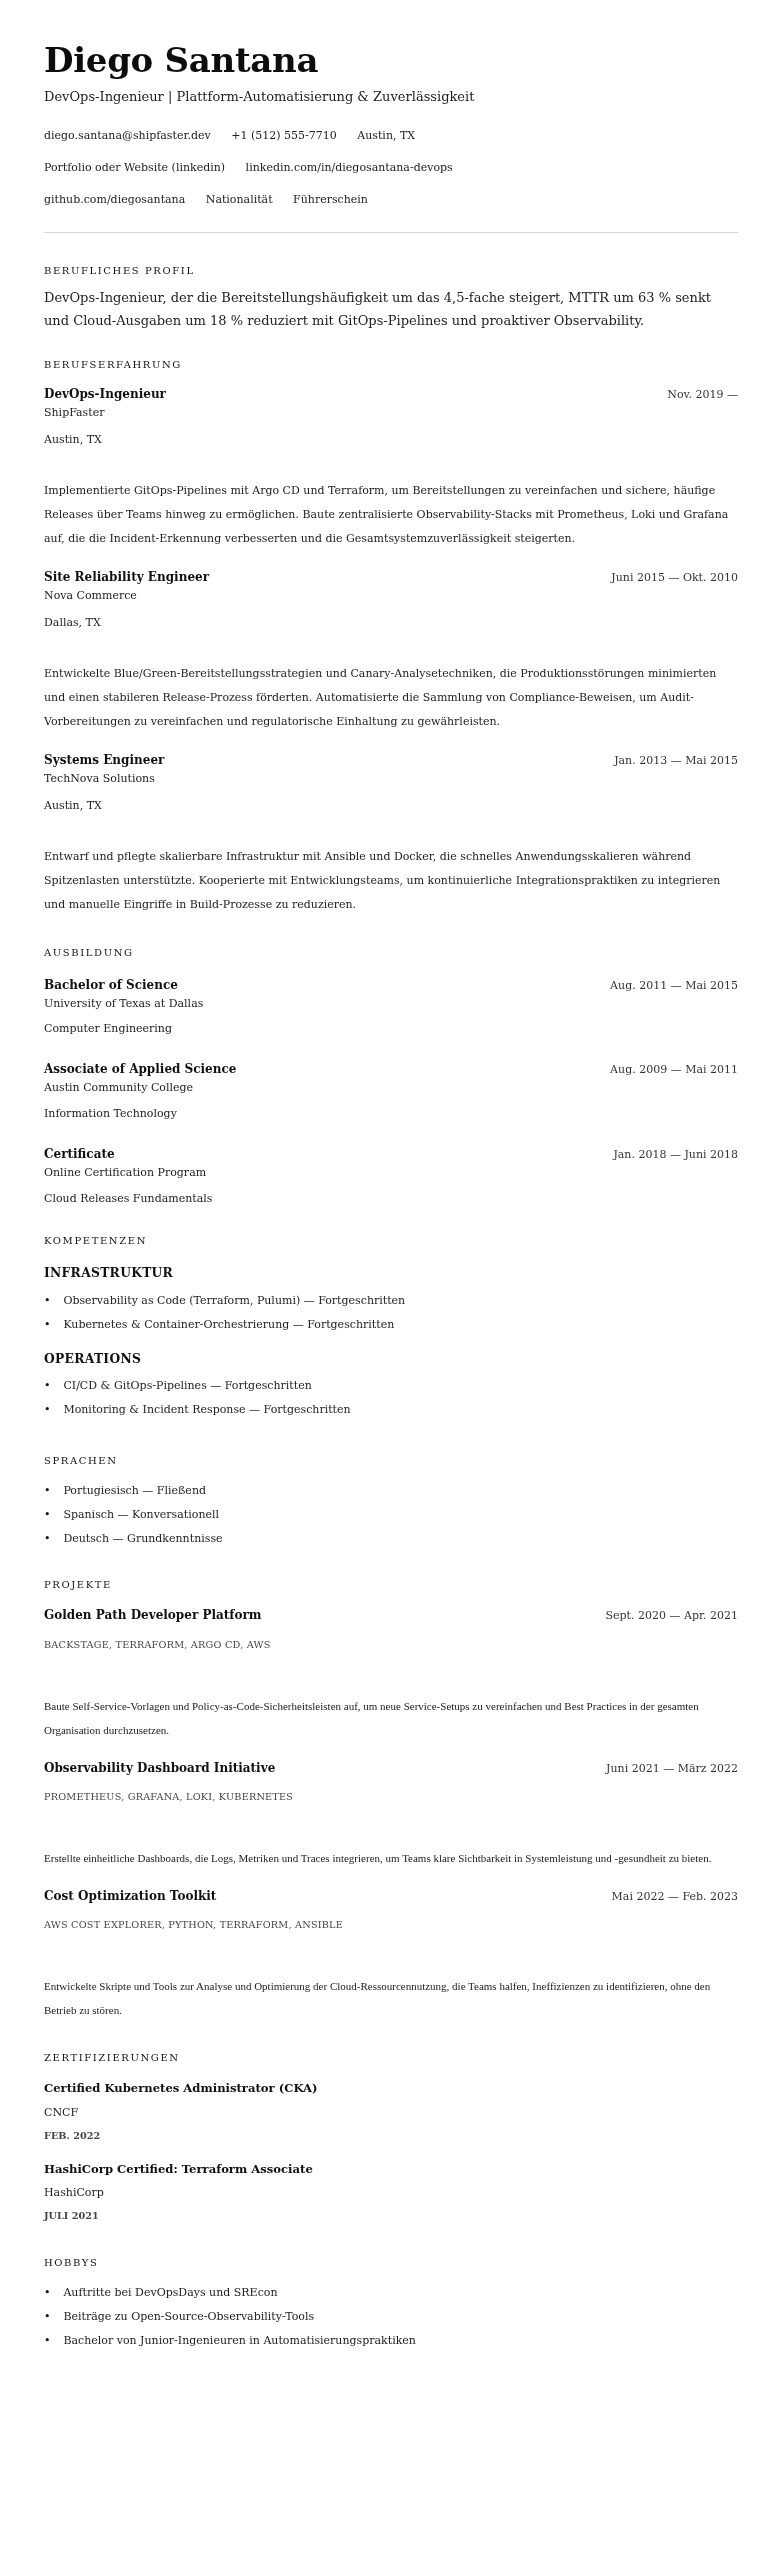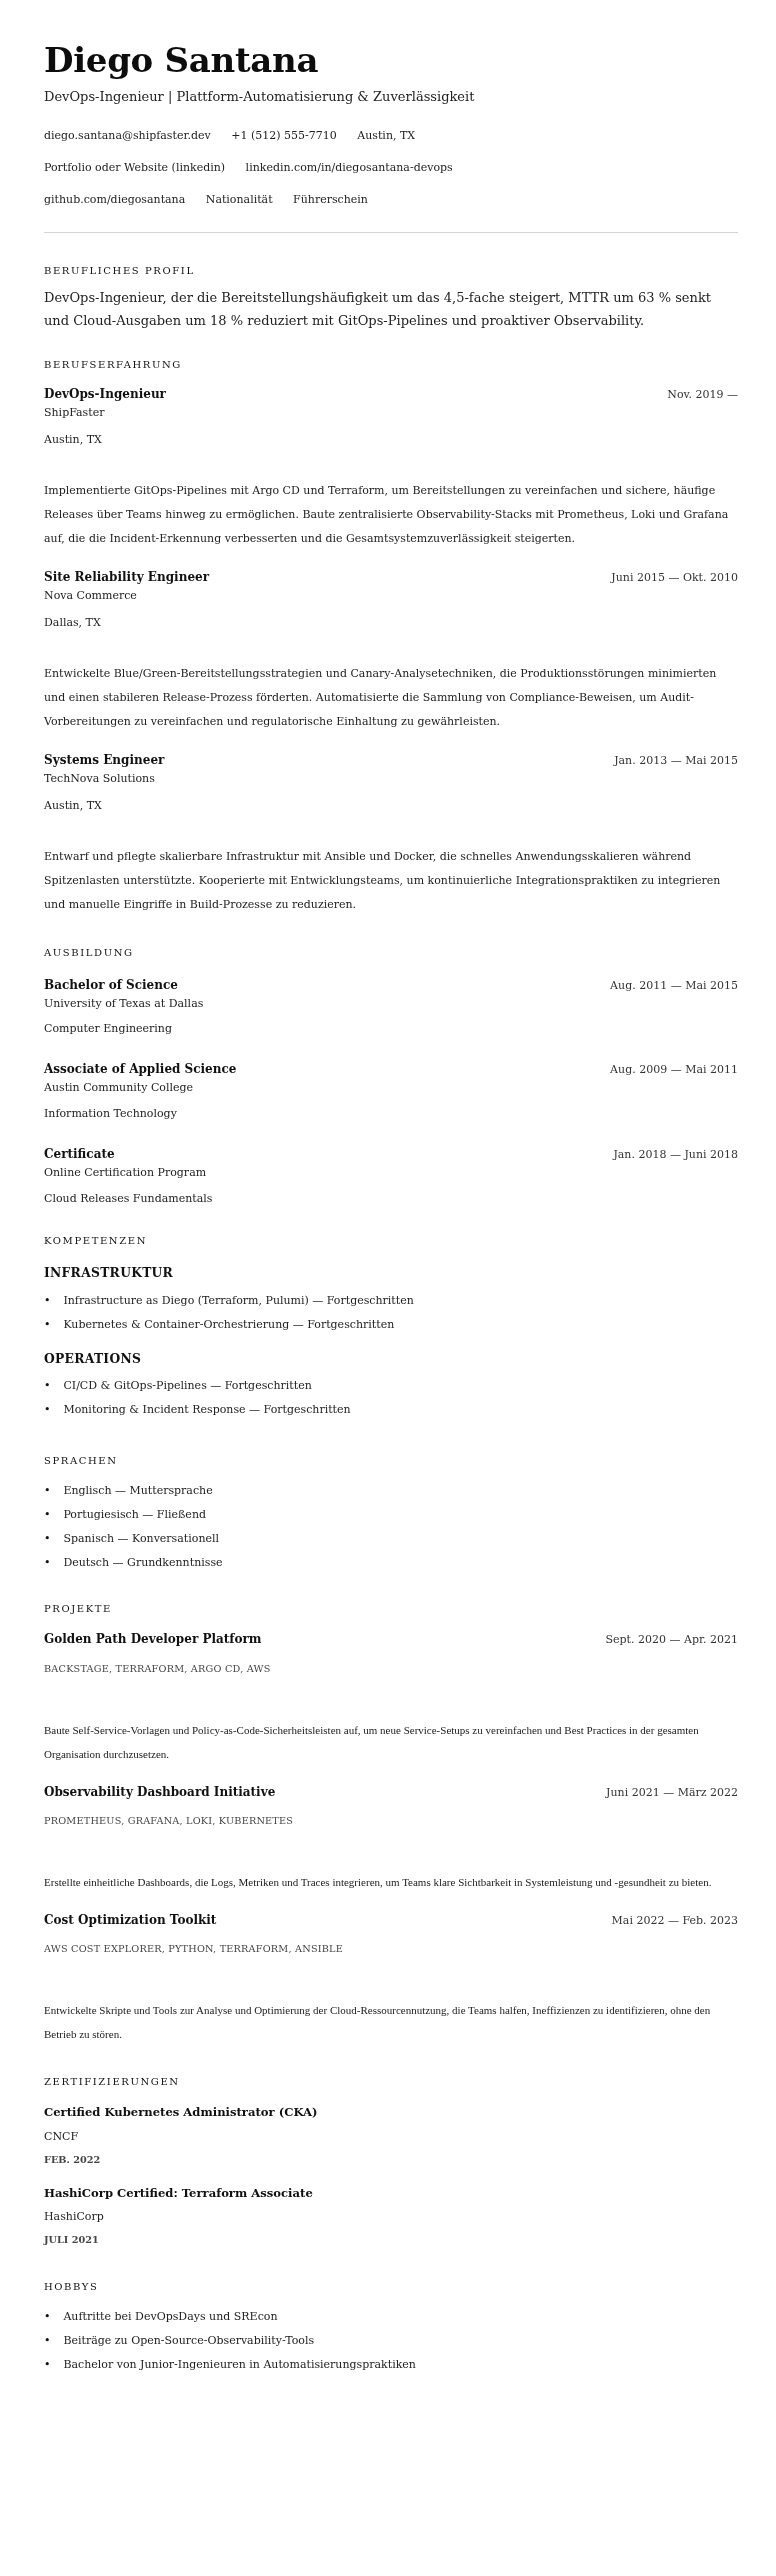--- a/index.html
+++ b/index.html
@@ -141,38 +141,37 @@
       <div class="entry-sub2">Cloud Releases Fundamentals</div>
     </div>
   </section>
 
   <section class="section" style="margin-top:26px">
     <h2 class="section-title">Kompetenzen</h2>
 
     <div>
       <h3 class="skill-group-title">Infrastruktur</h3>
       <ul class="bullets">
-        <li>Infrastructure as Diego (Terraform, Pulumi) — Fortgeschritten</li>
+        <li>Observability as Code (Terraform, Pulumi) — Fortgeschritten</li>
         <li>Kubernetes &amp; Container-Orchestrierung — Fortgeschritten</li>
       </ul>
     </div>
 
     <div>
       <h3 class="skill-group-title" style="margin-top:13px">Operations</h3>
       <ul class="bullets">
         <li>CI/CD &amp; GitOps-Pipelines — Fortgeschritten</li>
         <li>Monitoring &amp; Incident Response — Fortgeschritten</li>
       </ul>
     </div>
   </section>
 
   <section class="section" style="margin-top:32px">
     <h2 class="section-title">Sprachen</h2>
     <ul class="bullets" style="margin-top:11.6px">
-      <li>Englisch — Muttersprache</li>
       <li>Portugiesisch — Fließend</li>
       <li>Spanisch — Konversationell</li>
       <li>Deutsch — Grundkenntnisse</li>
     </ul>
   </section>
 
   <section class="section proj" style="margin-top:27px">
     <h2 class="section-title">Projekte</h2>
 
     <div class="entry" style="margin-top:15.5px">

